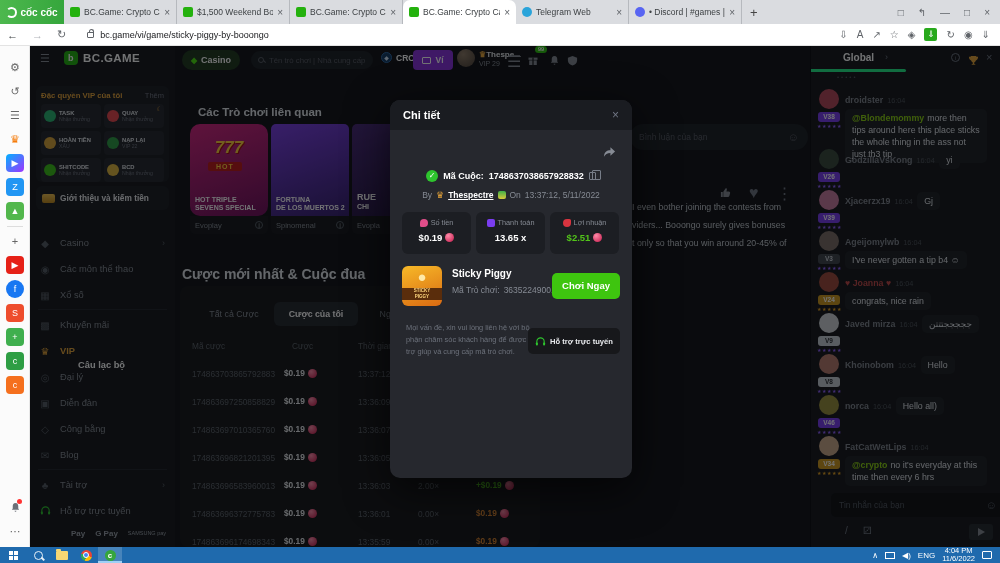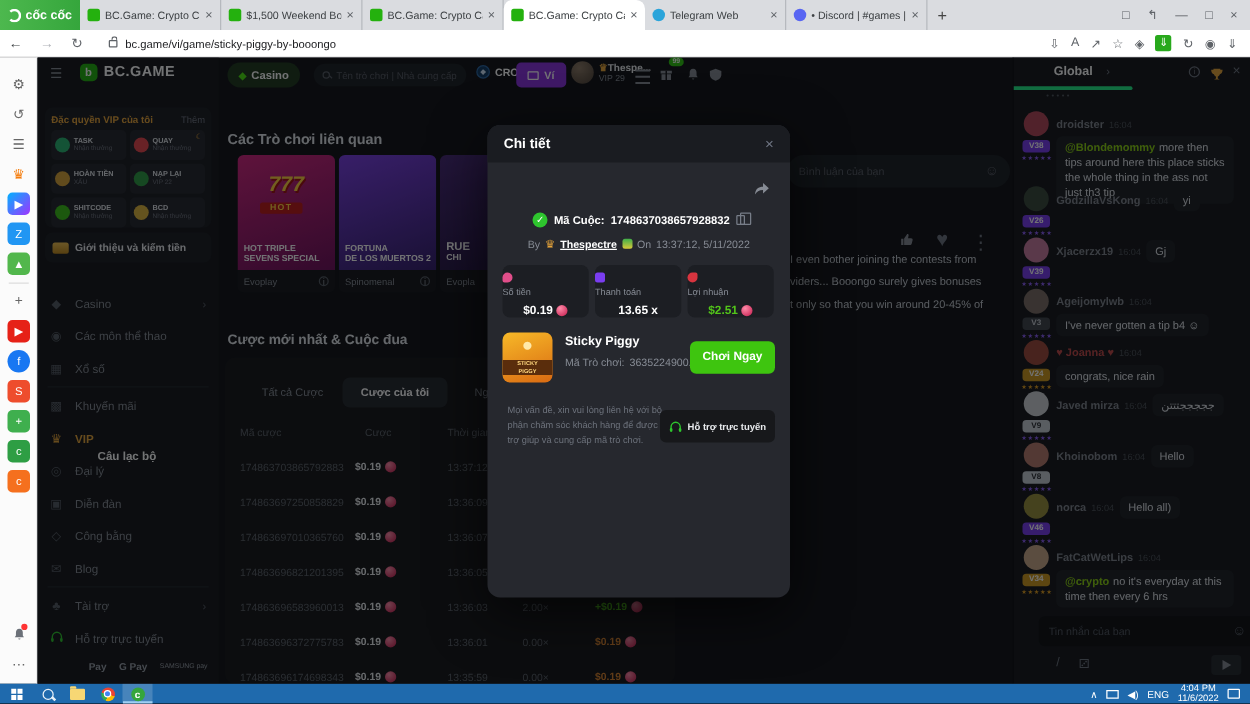--- a/index.html
+++ b/index.html
@@ -103,41 +103,41 @@
 .w-ico{width:9px;height:7px;border:1px solid #fff;border-radius:1px;position:relative;}
 .hd-wallet span{color:#fff;font-size:8.5px;font-weight:bold;}
 .avatar{position:absolute;left:427px;top:3px;width:18px;height:18px;border-radius:50%;background:radial-gradient(circle at 35% 30%,#8d7a66,#4e4238);}
 .hd-user{position:absolute;left:449px;top:4px;}
 .hd-user .nm{color:#e8eaed;font-size:8px;font-weight:bold;}
 .hd-user .nm .med{color:#e6a43a;}
 .hd-user .lvl{color:#868b94;font-size:7px;margin-top:1px;}
 .hd-ic{position:absolute;top:6px;color:#868b94;}
 .gift-badge{position:absolute;left:8px;top:-6px;background:#2ec50e;color:#fff;font-size:5.5px;font-weight:bold;border-radius:5px;padding:0 3px;line-height:7px;}
 
-.rel-title{position:absolute;left:152px;top:60px;color:#dfe3e8;font-size:11.5px;font-weight:bold;}
+.rel-title{position:absolute;left:168px;top:60px;color:#dfe3e8;font-size:11.5px;font-weight:bold;}
 .card{position:absolute;top:78px;width:78px;height:110px;border-radius:5px;overflow:hidden;}
 .card .img{height:92px;position:relative;}
-.card.c1 .img{background:linear-gradient(160deg,#d2257f,#70105c);}
+.card.c1 .img{background:linear-gradient(160deg,#d2257f,#70105c);border-radius:10px;}
 .card.c2 .img{background:linear-gradient(160deg,#7b3fe4,#36206e);}
 .card.c3 .img{background:linear-gradient(160deg,#4a2a7a,#241440);}
 .deco777{position:absolute;left:0;right:0;top:14px;text-align:center;color:#ffd23e;font-size:17px;font-weight:bold;font-style:italic;text-shadow:1px 1px 0 #a31212;}
 .decohot{position:absolute;left:18px;top:38px;background:#c01919;color:#ffd23e;font-size:7px;font-weight:bold;padding:1px 8px;border-radius:2px;letter-spacing:1px;}
 .gtitle{position:absolute;left:5px;bottom:4px;color:#fff;font-weight:bold;font-size:7px;line-height:8px;text-transform:uppercase;}
 .gtitle .l2{font-size:7px;}
 .card.c3 .gtitle{font-size:9px;line-height:10px;}
 .pstrip{height:18px;background:#17181c;display:flex;align-items:center;justify-content:space-between;padding:0 5px;}
 .pstrip span{color:#868b94;font-size:7.5px;}
 .i-info{width:8px;height:8px;border:1px solid #565b64;border-radius:50%;color:#565b64;font-size:5.5px;text-align:center;line-height:8px;}
 .cmt-input{position:absolute;left:600px;top:78px;width:178px;height:26px;background:#1d2025;border-radius:13px;display:flex;align-items:center;padding:0 9px;}
 .cmt-input input{flex:1;background:none;border:none;outline:none;font-size:8.5px;color:#9aa0aa;}
 .cmt-input input::placeholder{color:#565b64;}
 .smiley{color:#565b64;font-size:11px;}
 .cmt-icos{position:absolute;top:138px;display:flex;gap:18px;color:#6f7480;}
 .cmt-text{position:absolute;left:602px;top:152px;width:180px;color:#c3c8cf;font-size:8.8px;line-height:18px;}
-.bets-title{position:absolute;left:152px;top:220px;color:#dfe3e8;font-size:11px;font-weight:bold;}
+.bets-title{position:absolute;left:152px;top:220px;color:#dfe3e8;font-size:14px;font-weight:bold;}
 .btable{position:absolute;left:150px;top:240px;width:360px;height:261px;background:#17181b;border-radius:8px;}
 .btab{position:absolute;top:16px;height:24px;line-height:24px;text-align:center;font-size:8.8px;color:#868b94;}
 .btab.on{background:#26292f;border-radius:6px;color:#fff;font-weight:bold;}
 .bhead{position:absolute;top:55px;font-size:8.3px;color:#5d6269;}
 .brow{position:absolute;left:0;width:360px;height:27px;}
 .brow .id{position:absolute;left:12px;top:7px;width:92px;font-size:8.3px;color:#5d6269;overflow:hidden;white-space:nowrap;}
 .brow .amt{position:absolute;left:104px;top:6px;display:flex;align-items:center;gap:3px;color:#e8eaed;font-size:8.3px;font-weight:bold;}
 .brow .tm{position:absolute;left:178px;top:7px;font-size:8.3px;color:#5d6269;}
 .brow .ml{position:absolute;left:238px;top:7px;font-size:8.3px;color:#5d6269;}
 .brow .po{position:absolute;left:296px;top:6px;display:flex;align-items:center;gap:3px;font-size:8.3px;font-weight:bold;}
@@ -188,21 +188,21 @@
 .chk{width:12px;height:12px;border-radius:50%;background:#2ec52e;color:#fff;font-size:8px;text-align:center;line-height:12px;}
 .m-betrow b{color:#fff;font-size:9px;}
 .ic-copy{width:7px;height:8px;border:1px solid #777d88;border-radius:1px;position:relative;}
 .ic-copy:before{content:"";position:absolute;left:2px;top:-3px;width:7px;height:8px;border:1px solid #777d88;border-radius:1px;}
 .m-byrow{position:absolute;left:0;top:90px;width:242px;display:flex;align-items:center;justify-content:center;gap:4px;font-size:8.5px;color:#868b94;}
 .m-byrow .usr{color:#fff;font-weight:bold;text-decoration:underline;}
 .m-byrow .med{color:#e6a43a;font-size:9px;}
 .flagbdg{width:8px;height:8px;border-radius:2px;background:linear-gradient(180deg,#3fae49,#d8c93a);}
 .m-stats{position:absolute;left:12px;top:112px;width:218px;display:flex;gap:5px;}
 .stat{width:69px;height:42px;background:#1c1e23;border-radius:6px;text-align:center;padding-top:6px;}
-.stat .lr{display:flex;align-items:flex-start;justify-content:center;gap:3px;font-size:7.3px;color:#868b94;flex-direction:column;}
+.stat .lr{display:flex;align-items:flex-end;justify-content:center;gap:3px;font-size:7.3px;color:#868b94;}
 .sico{width:8px;height:8px;border-radius:2px;}
 .s1{background:#e14e8a;border-radius:50% 50% 50% 20%;}
 .s2{background:#7a3df0;}
 .s3{background:#d8343f;border-radius:50% 20% 50% 50%;}
 .stat .vl{margin-top:5px;display:flex;align-items:center;justify-content:center;gap:3px;color:#fff;font-size:9.5px;font-weight:bold;}
 .stat .vl.green span{color:#52c41a;}
 .m-game{position:absolute;left:12px;top:166px;width:218px;height:46px;}
 .thumb{position:absolute;left:0;top:0;width:40px;height:40px;border-radius:6px;background:linear-gradient(160deg,#f7b928,#d96a12);text-align:center;overflow:hidden;}
 .thumb .pig{font-size:15px;line-height:22px;color:#ffe9a8;}
 .thumb .tt{background:#5a2d0c;color:#ffd77e;font-size:4.5px;font-weight:bold;line-height:6px;}

